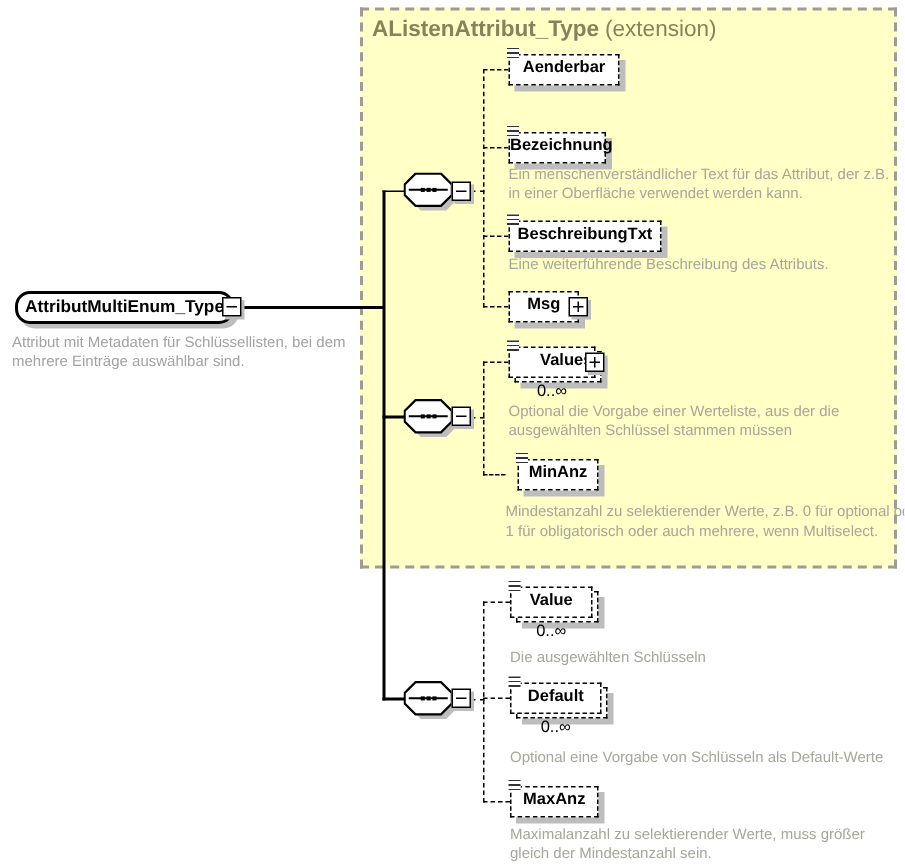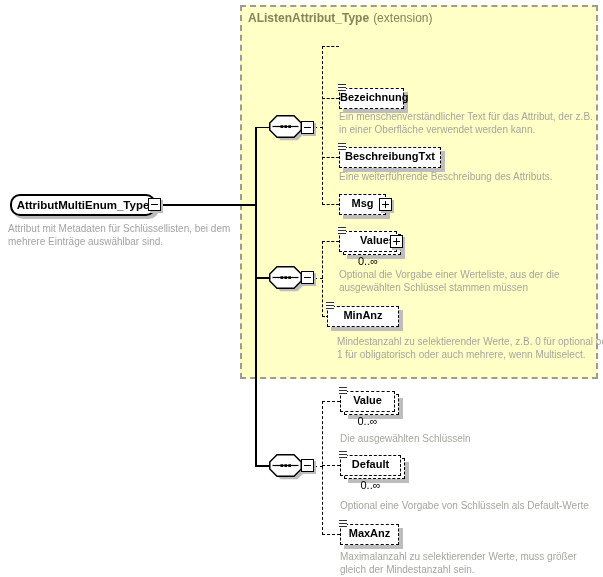--- a/index.html
+++ b/index.html
@@ -6,21 +6,21 @@
   .canvas{
     position:relative;width:603px;height:577px;background:#fff;overflow:hidden;
     font-family:"Liberation Sans", sans-serif;
   }
   
   .extbox{
     position:absolute;left:240px;top:5px;width:358px;height:374px;
     background:#ffffc6;border:2px dashed #9c9c94;box-sizing:border-box;
   }
   .exttitle{
-    position:absolute;left:248px;top:11px;font-size:12px;color:#83835c;white-space:nowrap;
+    position:absolute;left:248px;top:11px;font-size:15px;color:#83835c;white-space:nowrap;
   }
   .exttitle .b{font-weight:bold;}
   .exttitle .s{margin-left:4px;}
   
   .sh{position:absolute;height:1.5px;background:#000;}
   .sv{position:absolute;width:1.5px;background:#000;}
   
   .dh{position:absolute;height:0;border-top:1.2px dashed #000;}
   .dv{position:absolute;width:0;border-left:1.2px dashed #000;}
   
@@ -133,20 +133,24 @@
 
   <div class="dv" style="left:322px;top:241px;height:76px;"></div>
   <div class="dh" style="left:322px;top:241px;width:17px;"></div>
   <div class="dh" style="left:322px;top:316px;width:15px;"></div>
 
   <div class="dv" style="left:322px;top:401px;height:134px;"></div>
   <div class="dh" style="left:322px;top:401px;width:18px;"></div>
   <div class="dh" style="left:322px;top:465px;width:18px;"></div>
   <div class="dh" style="left:322px;top:534px;width:18px;"></div>
 
+  <div class="ebox shadow" style="left:339px;top:36px;width:74px;">
+    <span class="marker"></span>
+    <span>Aenderbar</span>
+  </div>
 
   <div class="ebox shadow" style="left:339px;top:88px;width:65px;text-align:right;">
     <span class="marker"></span>
     <span>Bezeichnung</span>
   </div>
   <div class="desc" style="left:339px;top:111px;width:260px;">Ein menschenverständlicher Text für das Attribut, der z.B. in einer Oberfläche verwendet werden kann.</div>
 
   <div class="ebox shadow" style="left:339px;top:147px;width:102px;">
     <span class="marker"></span>
     <span>BeschreibungTxt</span>
@@ -166,21 +170,21 @@
     <span class="marker"></span>
     <span>Values</span>
   </div>
   <div class="pm plus" style="left:390px;top:235px;">
       <span class="hbar"></span>
       <span class="vbar"></span>
     </div>
   <div class="mult" style="left:339px;top:255px;width:58px;">0..∞</div>
   <div class="desc" style="left:339px;top:269px;width:245px;">Optional die Vorgabe einer Werteliste, aus der die ausgewählten Schlüssel stammen müssen</div>
 
-  <div class="ebox shadow" style="left:327px;top:306px;width:72px;">
+  <div class="ebox shadow" style="left:345px;top:306px;width:54px;">
     <span class="marker"></span>
     <span>MinAnz</span>
   </div>
   <div class="desc" style="left:337px;top:336px;width:280px;">Mindestanzahl zu selektierender Werte, z.B. 0 für optional oder 1 für obligatorisch oder auch mehrere, wenn Multiselect.</div>
 
   <div class="ebox back" style="left:344px;top:394px;width:55px;"></div>
   <div class="ebox" style="left:340px;top:391px;width:55px;">
     <span class="marker"></span>
     <span>Value</span>
   </div>

